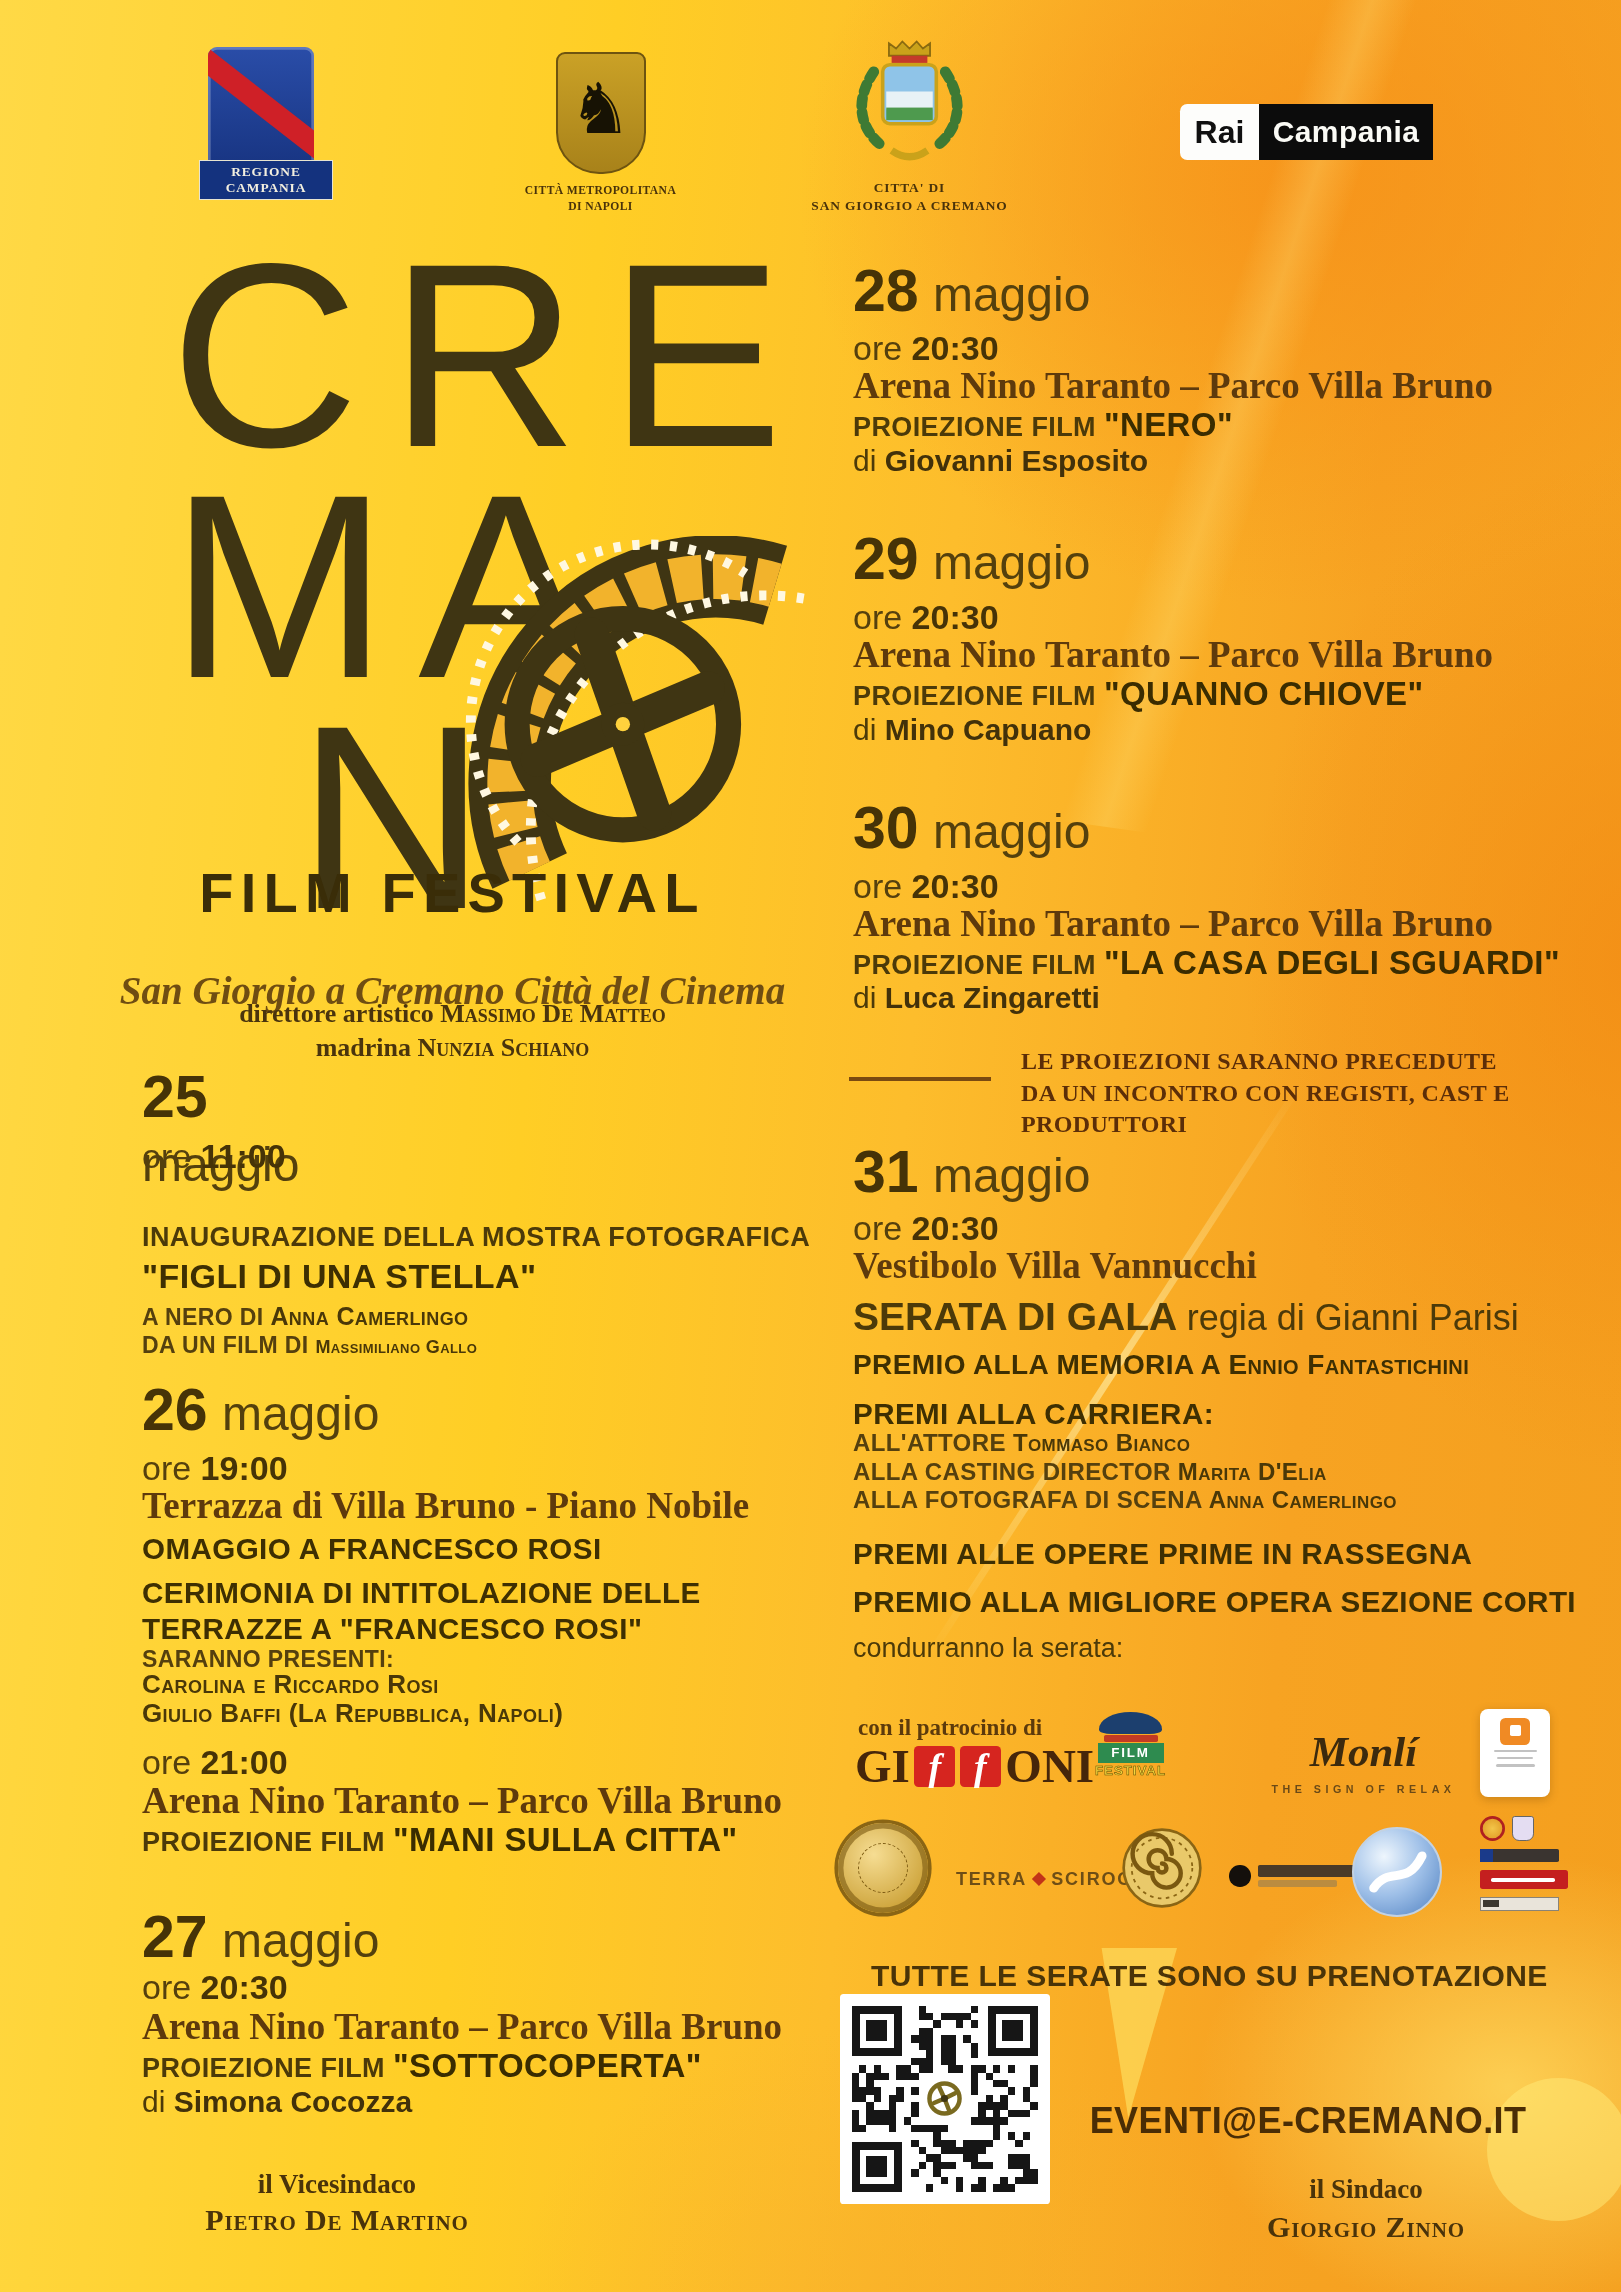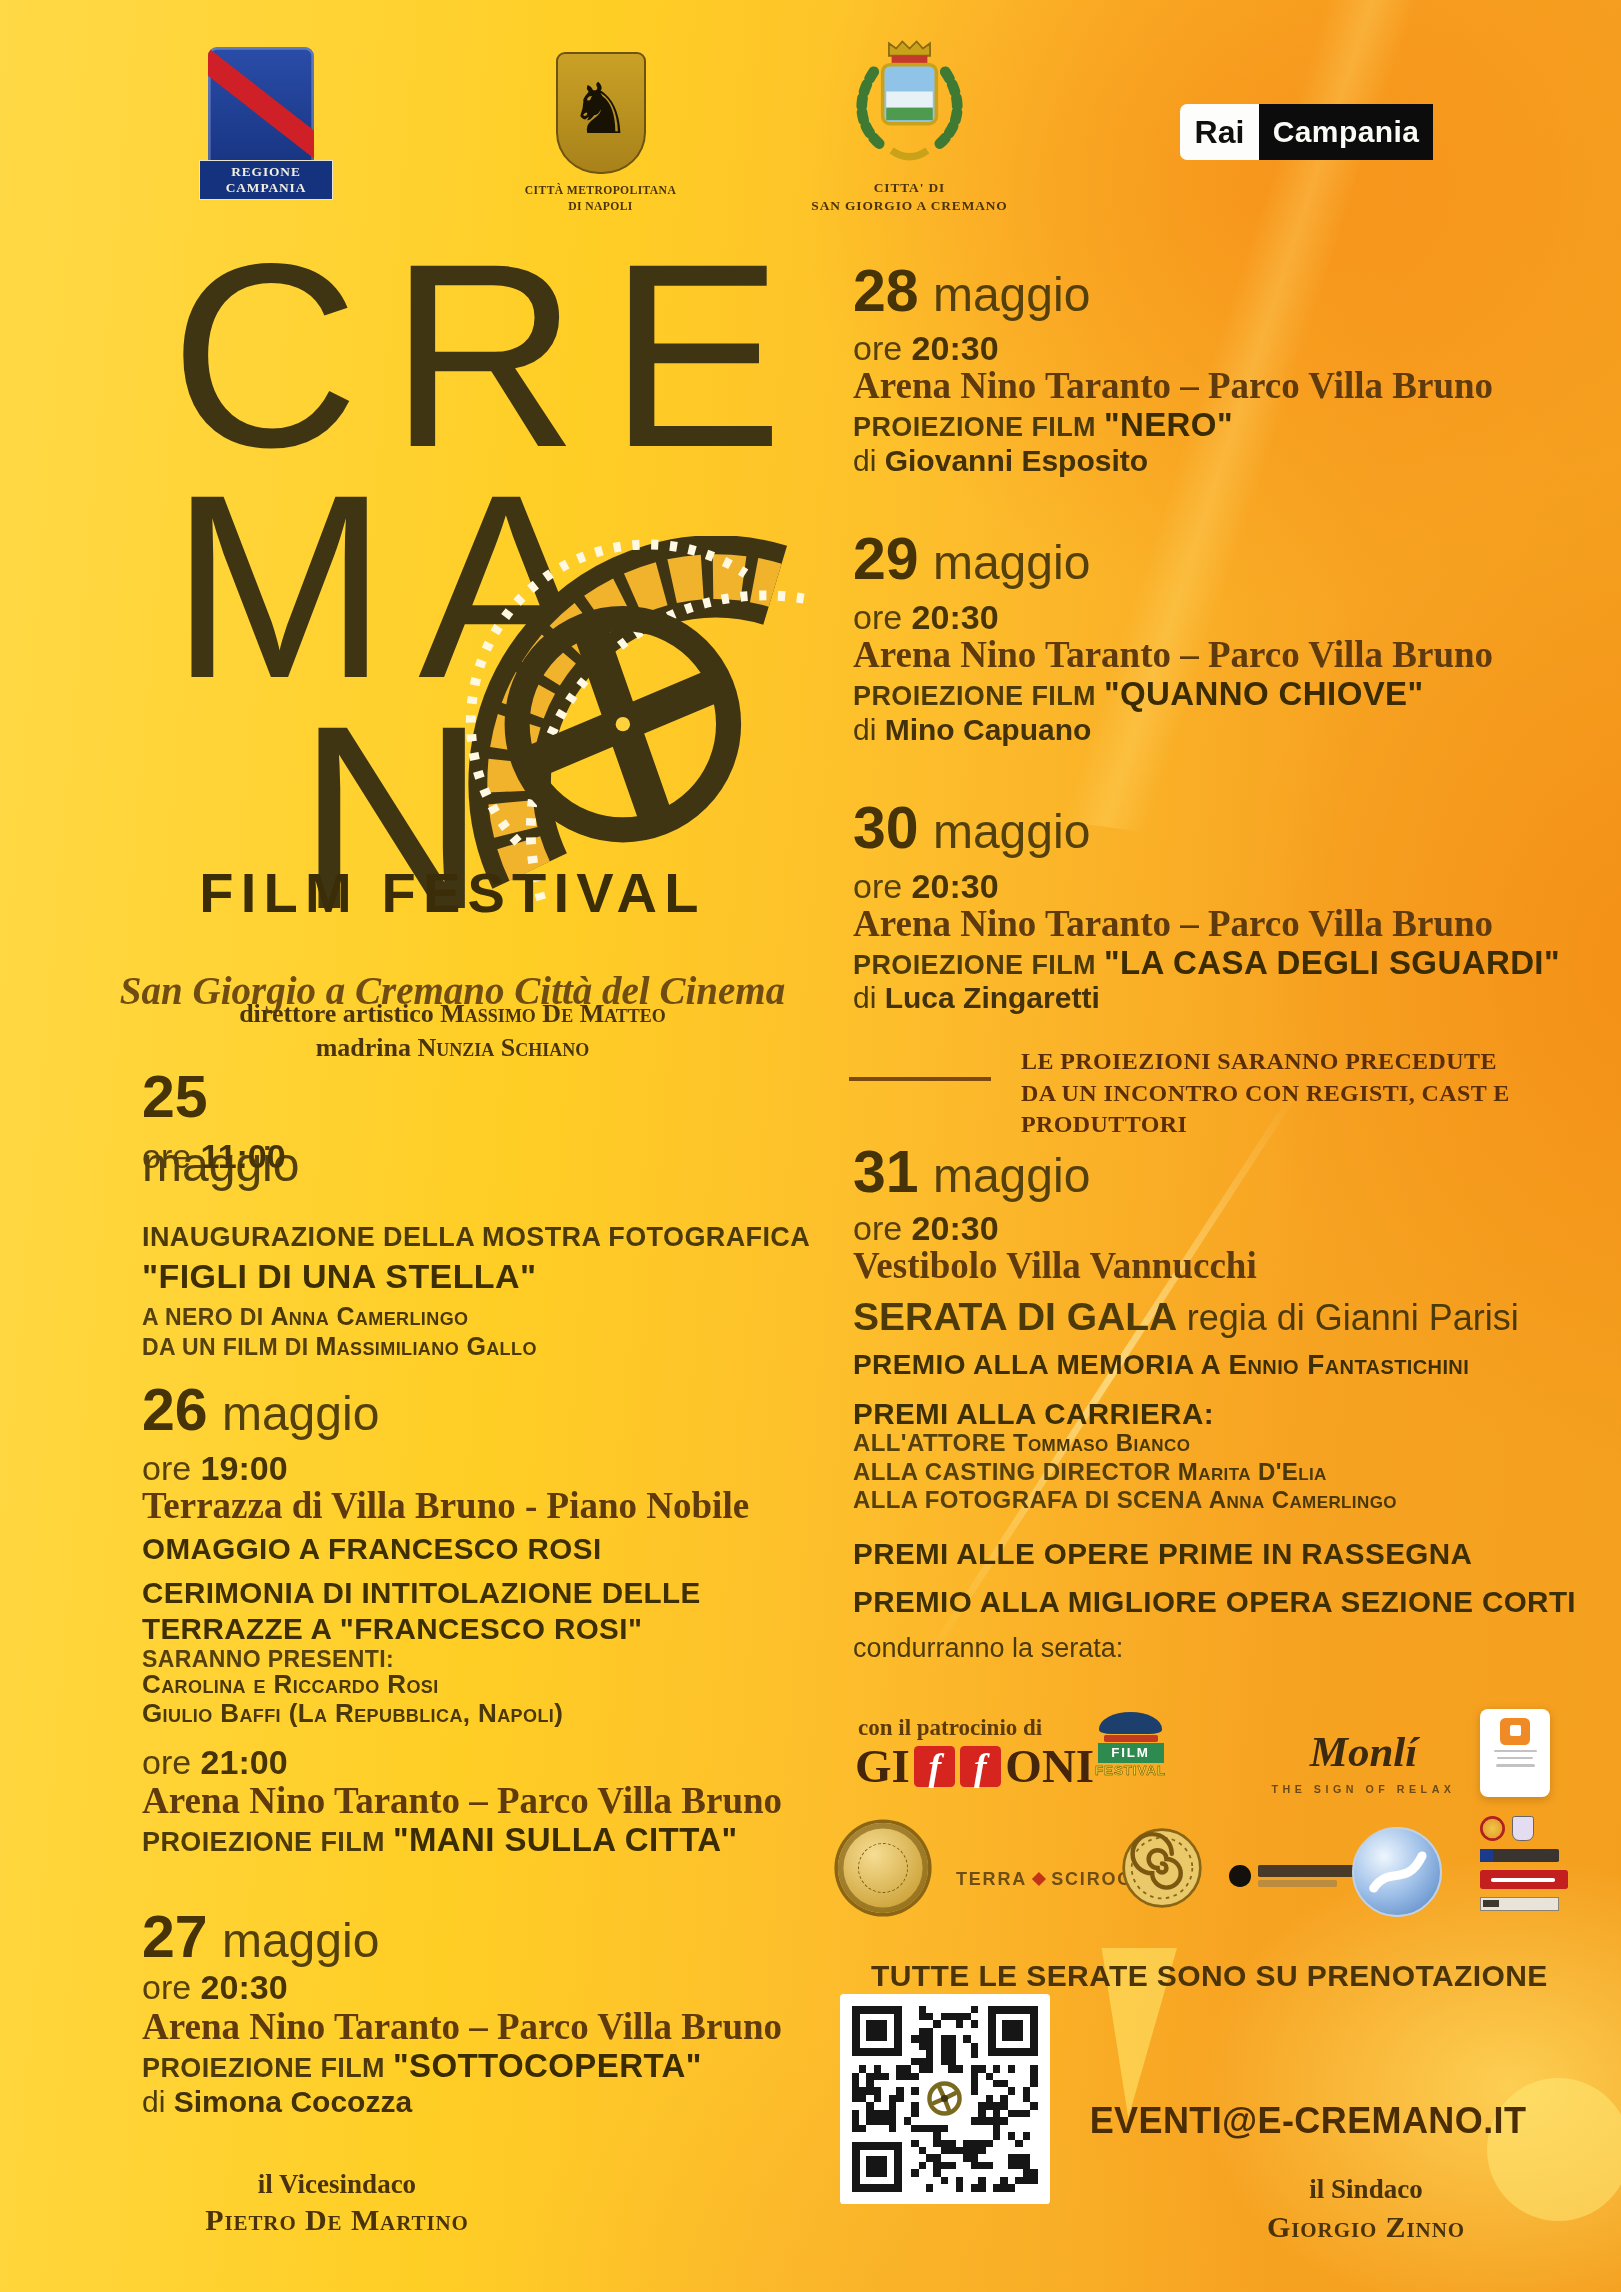--- a/index.html
+++ b/index.html
@@ -222,21 +222,21 @@
     <b>11:00</b>
   </div>
   <div class="abs caps" style="left:142px;top:1220px;">INAUGURAZIONE DELLA MOSTRA FOTOGRAFICA</div>
   <div class="abs caps-bold" style="left:142px;top:1254px;font-size:34px;">"FIGLI DI UNA STELLA"</div>
   <div class="abs small-line" style="left:142px;top:1304px;">
     <span>A NERO DI</span>
     <span class="guest" style="font-size:25px;">Anna Camerlingo</span>
   </div>
   <div class="abs small-line" style="left:142px;top:1334px;">
     <span>DA UN FILM DI</span>
-    <span class="guest" style="font-size:25px;">Massimiliano Gallo</span>
+    <span class="guest" style="font-size:18px;">Massimiliano Gallo</span>
   </div>
 
   <div class="abs date-row" style="left:142px;top:1381px;">
     <span class="date-num">26</span>
     <span class="date-month">maggio</span>
   </div>
   <div class="abs ore-row" style="left:142px;top:1451px;">
     <span>ore</span>
     <b>19:00</b>
   </div>

